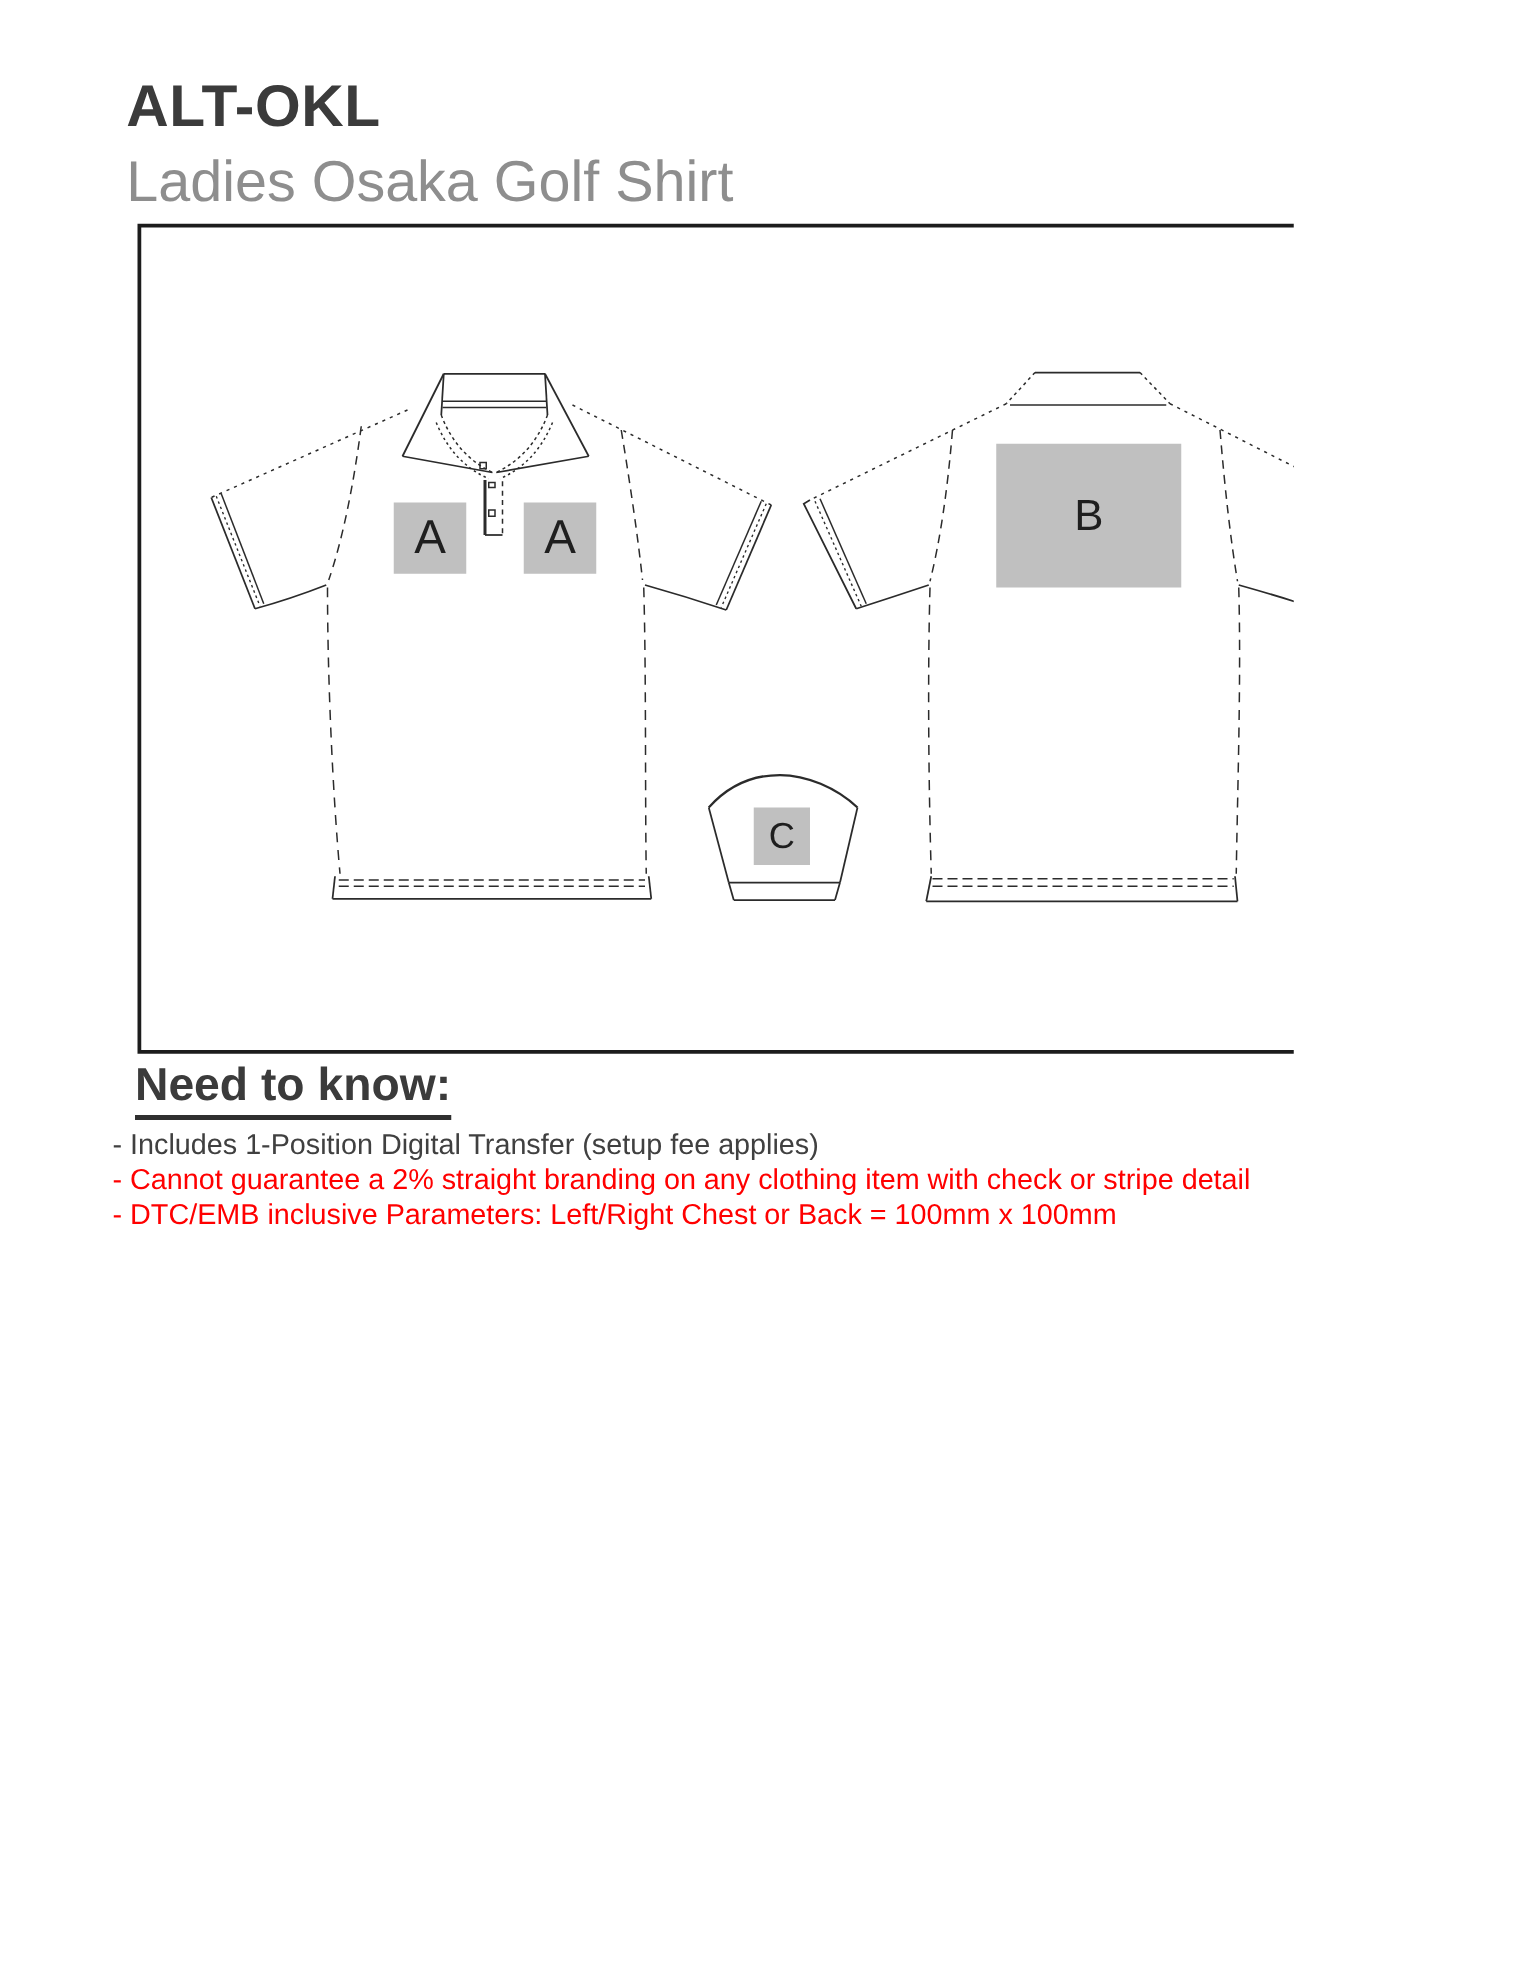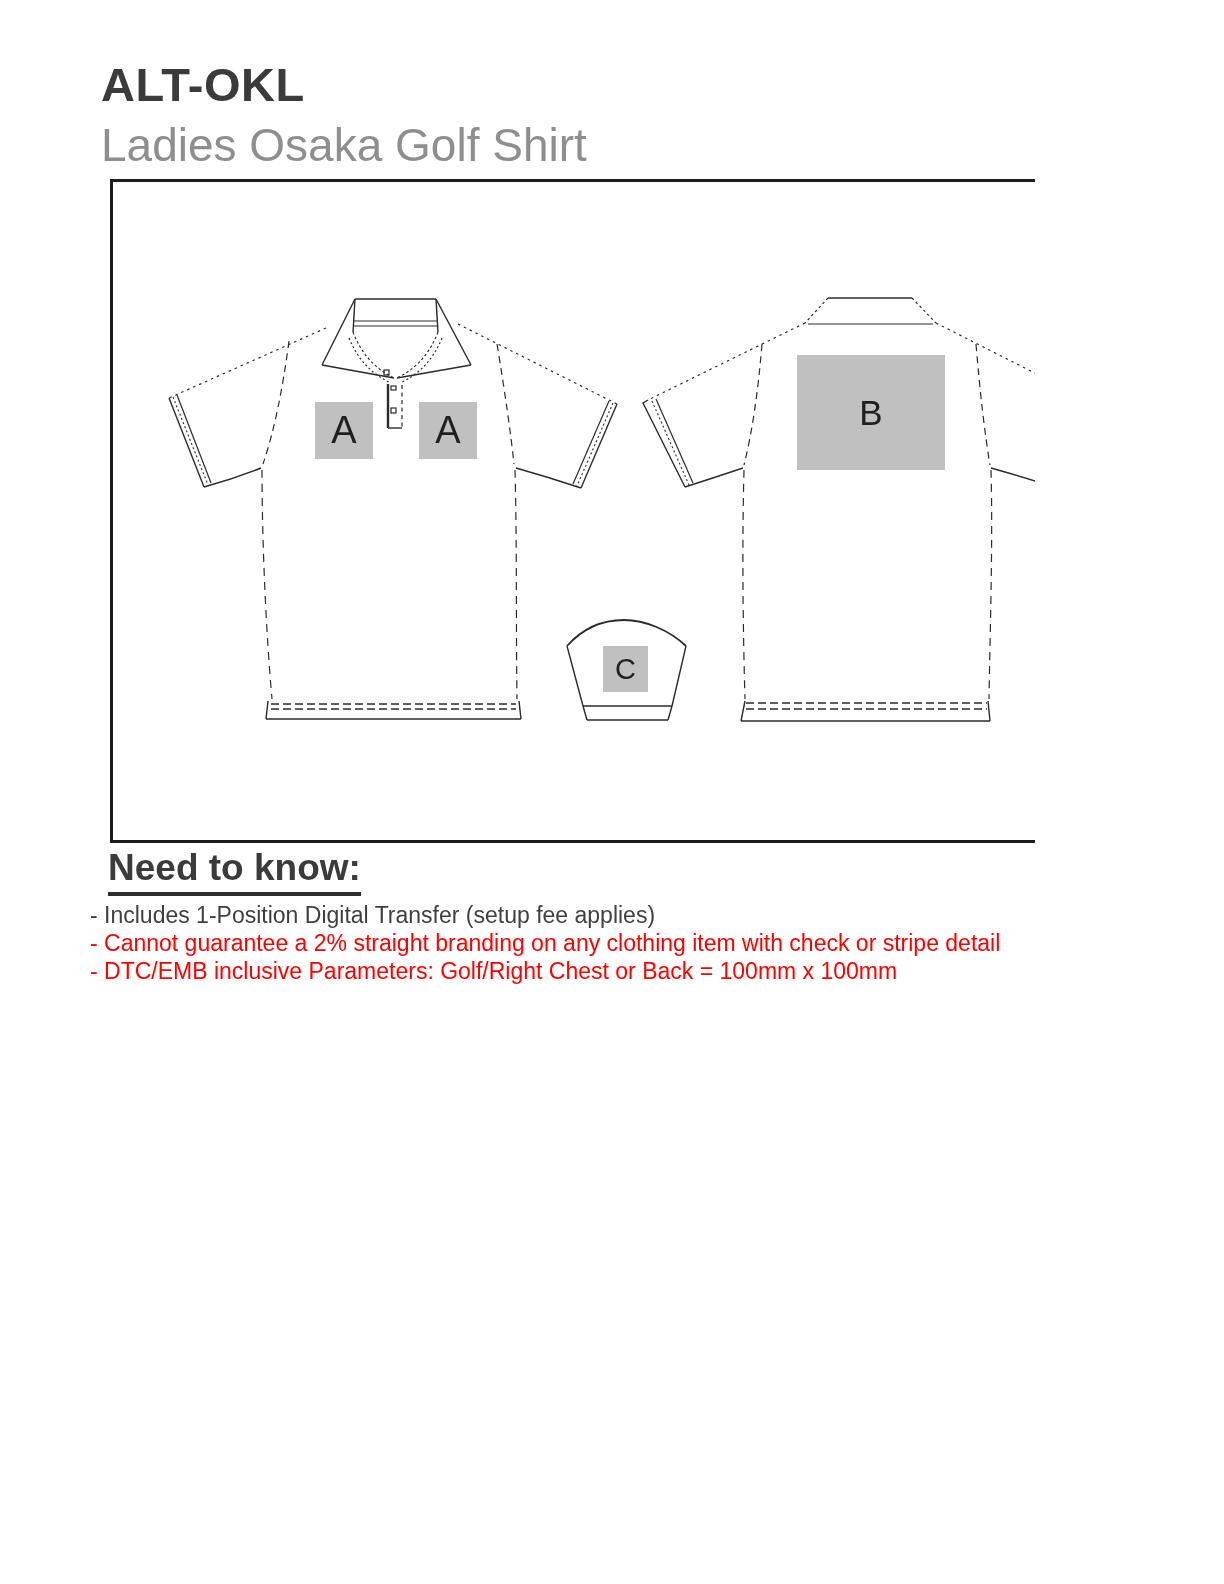--- a/index.html
+++ b/index.html
@@ -158,16 +158,16 @@
     <div class="marker marker-a2" style="color: rgb(31, 31, 31); background-color: rgb(192, 192, 192);">A</div>
     <div class="marker marker-b" style="color: rgb(31, 31, 31); background-color: rgb(192, 192, 192);">B</div>
     <div class="marker marker-c" style="color: rgb(31, 31, 31); background-color: rgb(192, 192, 192);">C</div>
   </div>
 
   <div class="need-heading">Need to know:</div>
 
   <div class="notes">
     <div class="note-line" style="color: #404040;">- Includes 1-Position Digital Transfer (setup fee applies)</div>
     <div class="note-line" style="color: rgb(255, 0, 0);">- Cannot guarantee a 2% straight branding on any clothing item with check or stripe detail</div>
-    <div class="note-line" style="color: rgb(255, 0, 0);">- DTC/EMB inclusive Parameters: Golf/Right Chest or Back = 100mm x 100mm</div>
+    <div class="note-line" style="color: rgb(255, 0, 0);">- DTC/EMB inclusive Parameters: Left/Right Chest or Back = 100mm x 100mm</div>
   </div>
 
 </div>
 
 </body></html>

